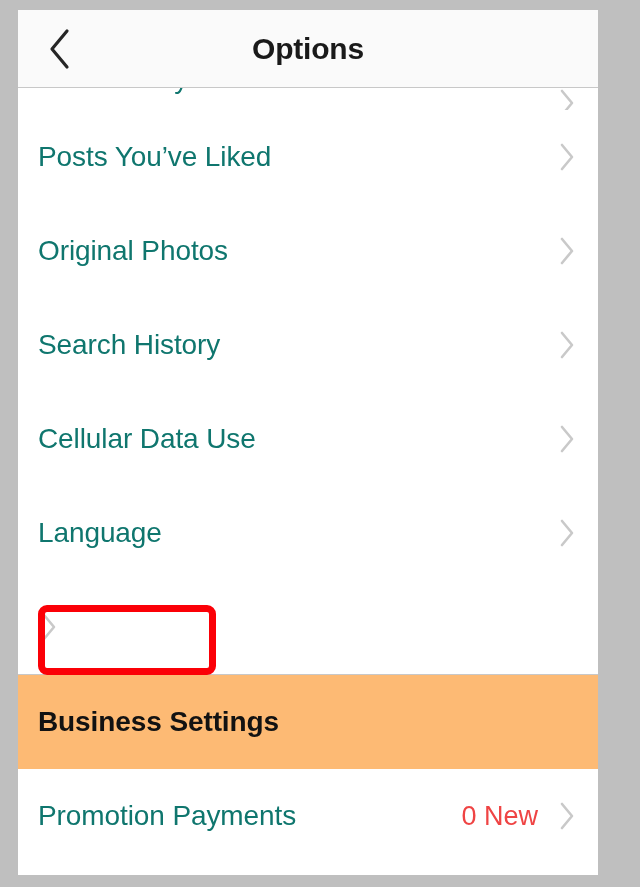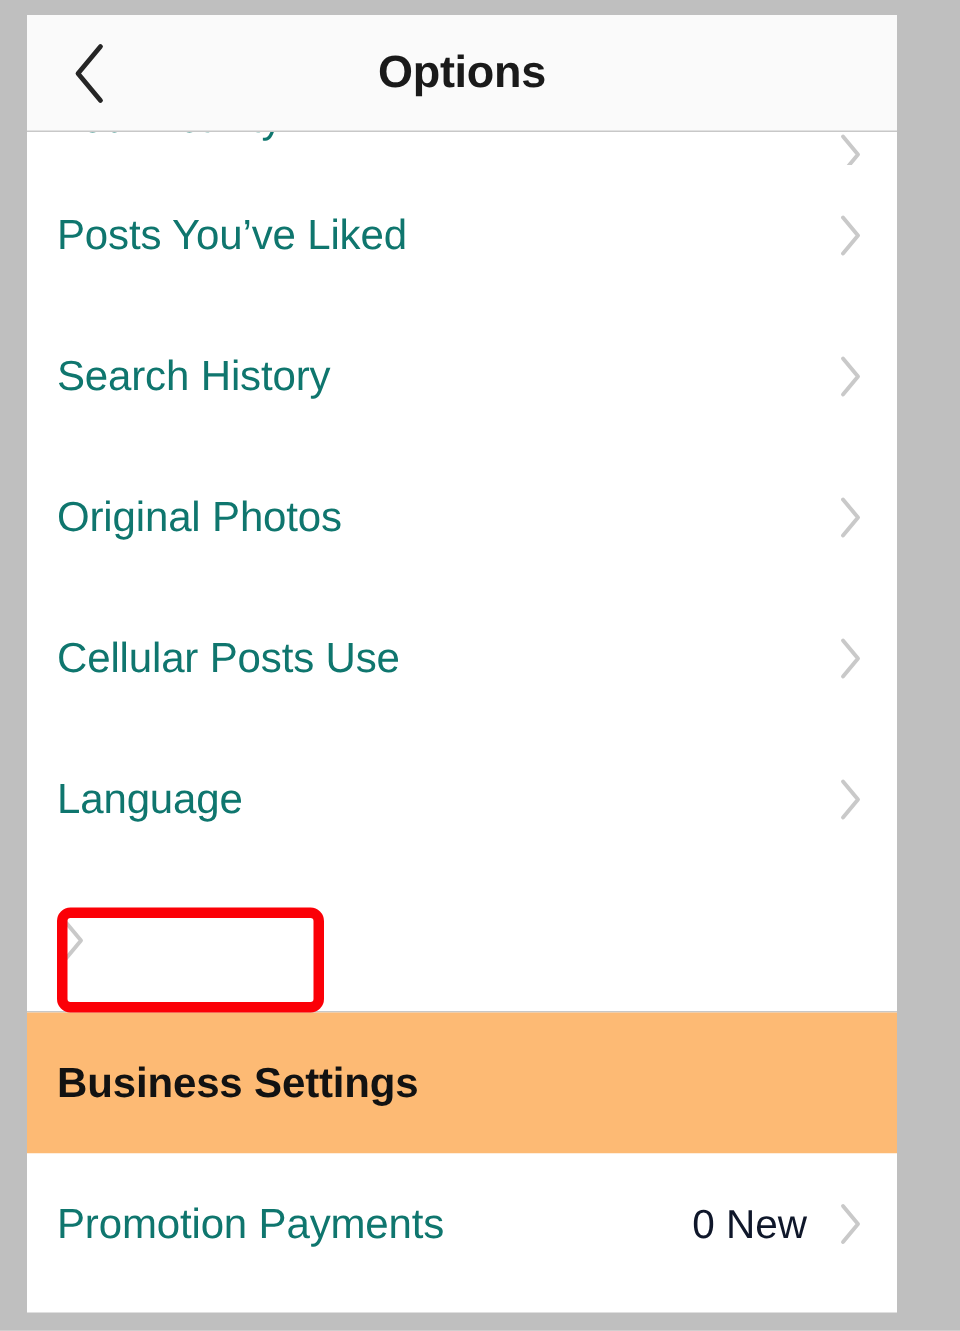--- a/index.html
+++ b/index.html
@@ -72,21 +72,21 @@
   .row-label {
     flex:1;
     font-size:28px;
     color:#0f766e;
     line-height:1.1;
     letter-spacing:-0.1px;
     white-space:nowrap;
   }
   .row-value {
     font-size:27px;
-    color:#0f172a;
+    color:#ef4444;
     margin-right:18px;
     white-space:nowrap;
   }
   .chevron {
     width:22px; height:30px;
     display:flex; align-items:center; justify-content:center;
     flex:0 0 auto;
   }
   .chevron svg { display:block; }
 
@@ -153,39 +153,39 @@
     <div class="row">
       <div class="row-label">Posts You’ve Liked</div>
       <div class="chevron">
         <svg width="18" height="30" viewBox="0 0 18 30" fill="none" aria-hidden="true">
           <path d="M4 3 L14 15 L4 27" stroke="#c9c9c9" stroke-width="2.6" stroke-linecap="round" stroke-linejoin="round" fill="none"></path>
         </svg>
       </div>
     </div>
 
     <div class="row">
+      <div class="row-label">Original Photos</div>
+      <div class="chevron">
+        <svg width="18" height="30" viewBox="0 0 18 30" fill="none" aria-hidden="true">
+          <path d="M4 3 L14 15 L4 27" stroke="#c9c9c9" stroke-width="2.6" stroke-linecap="round" stroke-linejoin="round" fill="none"></path>
+        </svg>
+      </div>
+    </div>
+
+    <div class="row">
       <div class="row-label">Search History</div>
       <div class="chevron">
         <svg width="18" height="30" viewBox="0 0 18 30" fill="none" aria-hidden="true">
           <path d="M4 3 L14 15 L4 27" stroke="#c9c9c9" stroke-width="2.6" stroke-linecap="round" stroke-linejoin="round" fill="none"></path>
         </svg>
       </div>
     </div>
 
     <div class="row">
-      <div class="row-label">Original Photos</div>
-      <div class="chevron">
-        <svg width="18" height="30" viewBox="0 0 18 30" fill="none" aria-hidden="true">
-          <path d="M4 3 L14 15 L4 27" stroke="#c9c9c9" stroke-width="2.6" stroke-linecap="round" stroke-linejoin="round" fill="none"></path>
-        </svg>
-      </div>
-    </div>
-
-    <div class="row">
-      <div class="row-label">Cellular Posts Use</div>
+      <div class="row-label">Cellular Data Use</div>
       <div class="chevron">
         <svg width="18" height="30" viewBox="0 0 18 30" fill="none" aria-hidden="true">
           <path d="M4 3 L14 15 L4 27" stroke="#c9c9c9" stroke-width="2.6" stroke-linecap="round" stroke-linejoin="round" fill="none"></path>
         </svg>
       </div>
     </div>
 
     <div class="row">
       <div class="row-label">Language</div>
       <div class="chevron">

